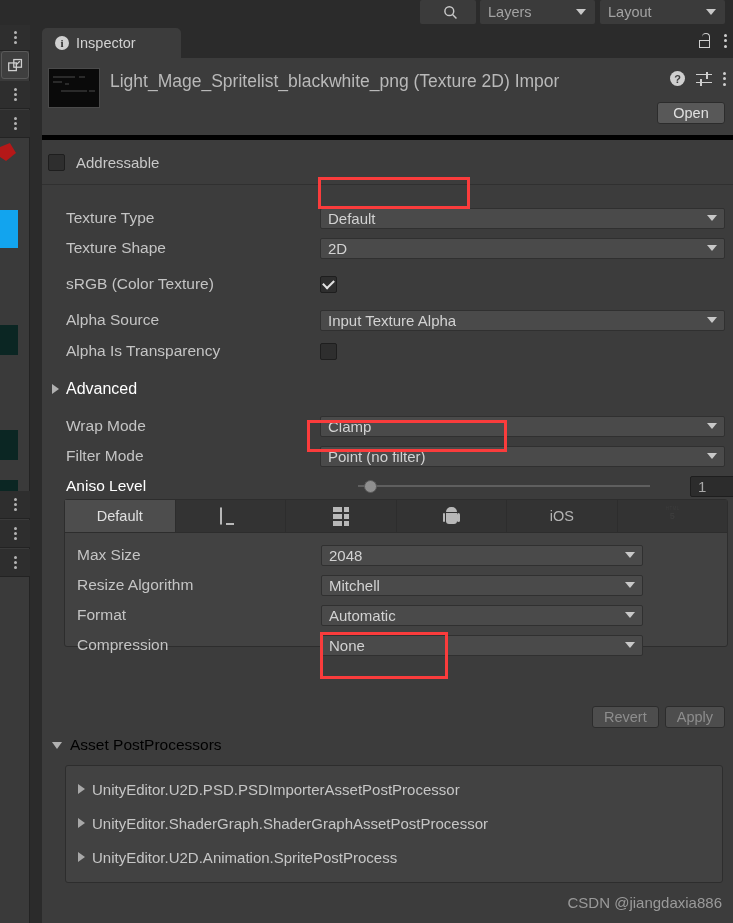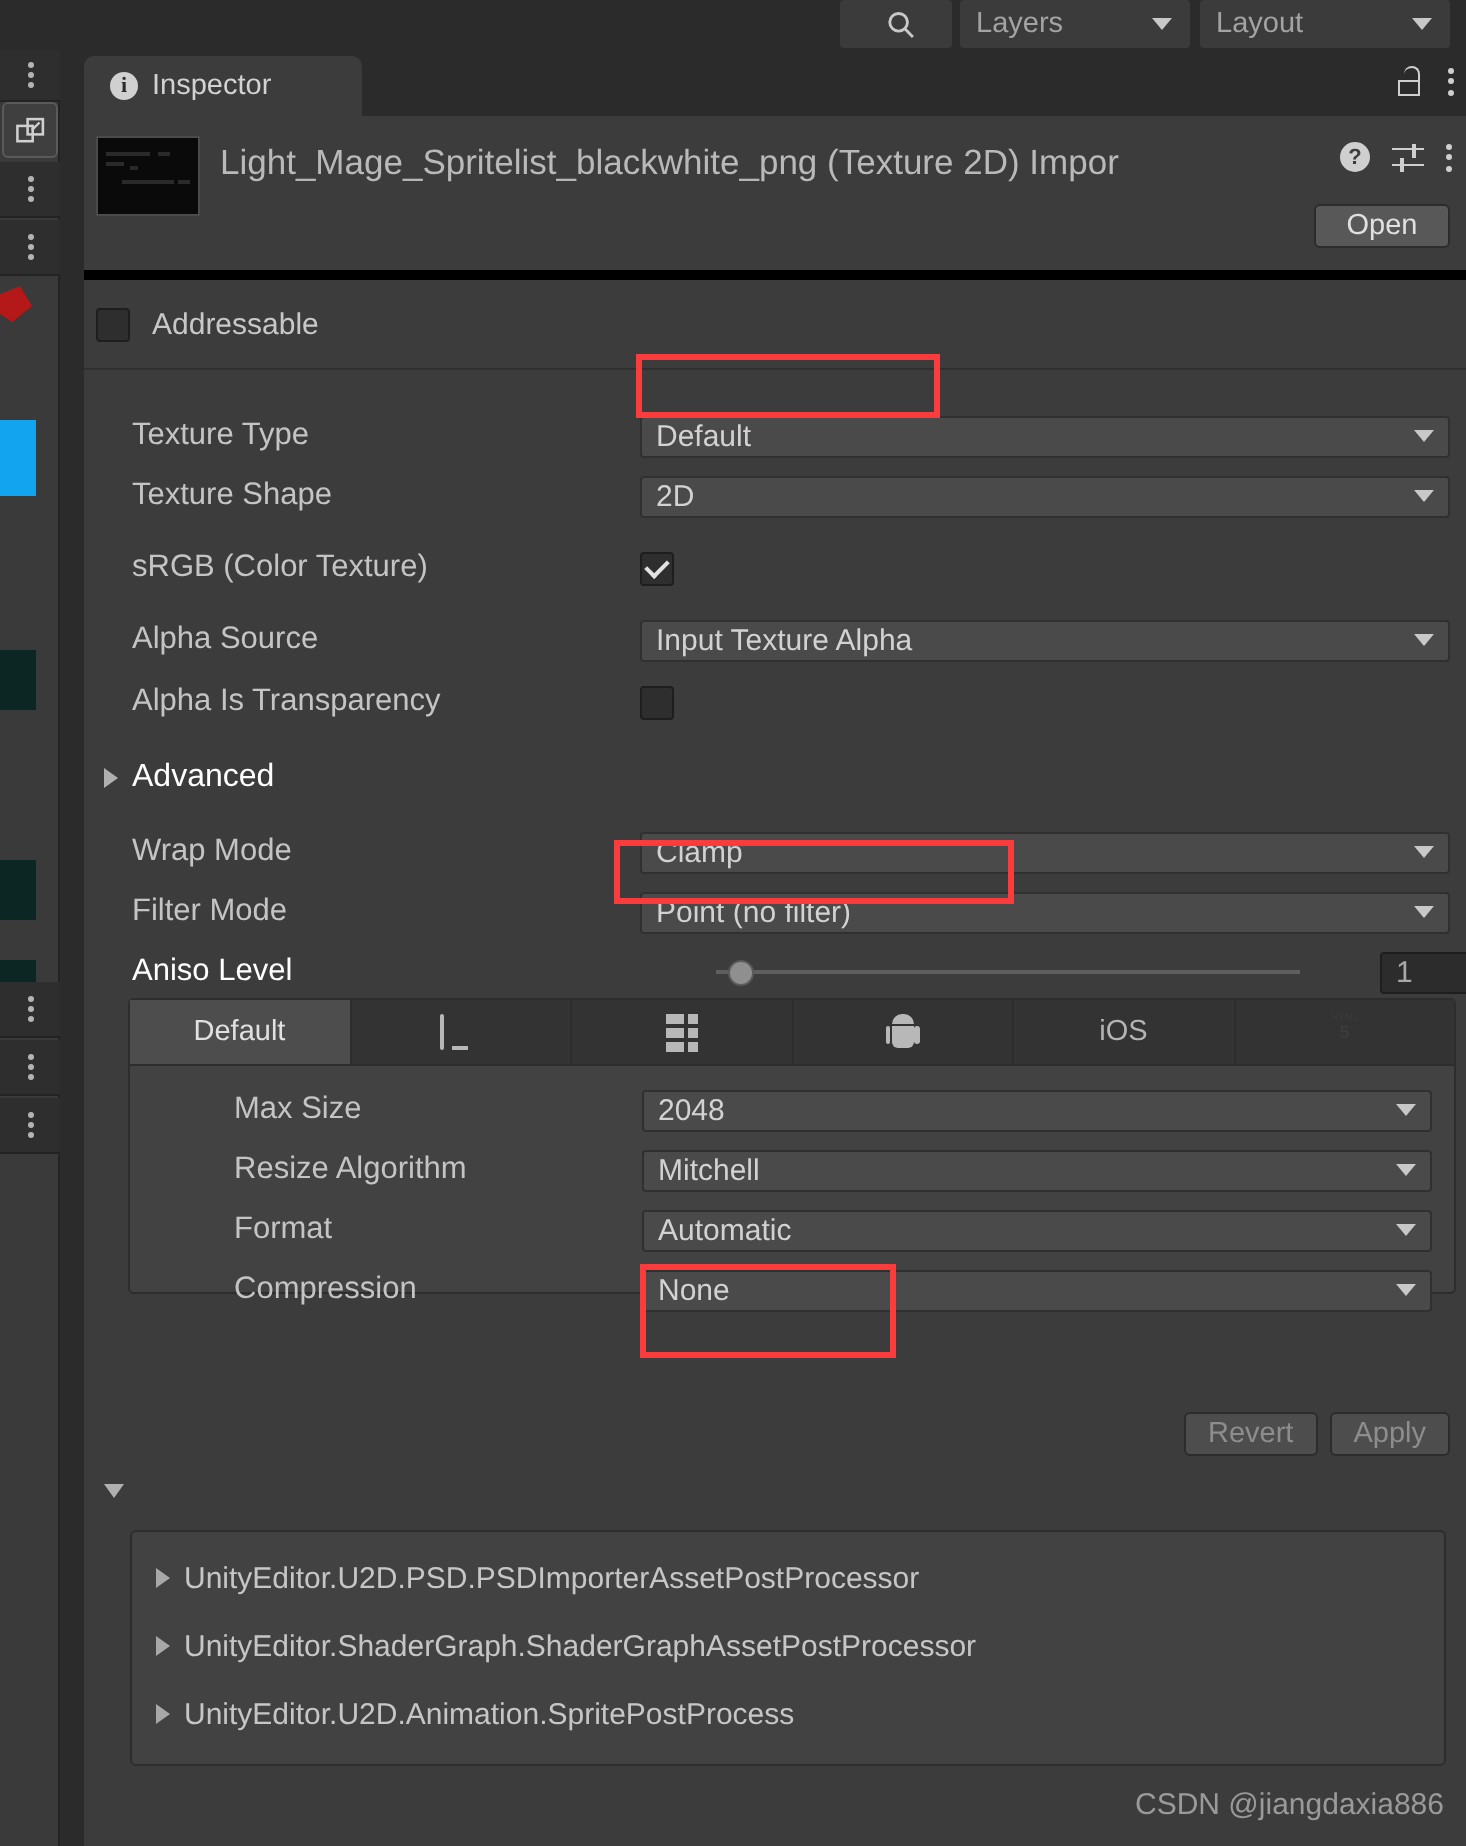--- a/index.html
+++ b/index.html
@@ -201,22 +201,22 @@
                        background: #b8b8b8; border-radius: 2px; }
   .icon-html5 { width: 15px; height: 18px; position: relative; }
   .icon-html5 .sh { width: 15px; height: 18px; background: #b8b8b8;
                     clip-path: polygon(0 0,100% 0,88% 82%,50% 100%,12% 82%); }
   .icon-html5 .num { position: absolute; left: 0; top: 4px; width: 15px; text-align: center;
                      font-size: 9px; color: #3c3c3c; font-weight: bold; }
   .icon-html5 .cap { position: absolute; left: 1px; top: -1px; width: 13px; text-align: center;
                      font-size: 4.5px; color: #3c3c3c; letter-spacing: .4px; }
 
   .platprops { padding-top: 7px; }
-  .platprops .prow .plabel { left: 12px; margin-left: 40px; }
-  .platprops .dd { left: 256px; width: 395px; }
+  .platprops .prow .plabel { left: 12px; }
+  .platprops .dd { left: 256px; width: 322px; }
 
   
   .actions { position: absolute; right: 8px; top: 648px; display: flex; gap: 6px; }
   .abtn {
     height: 22px; padding: 0 11px; background: #4d4d4d; border: 1px solid #2c2c2c;
     border-radius: 3px; color: #8d8d8d; font-size: 14.5px;
     display: flex; align-items: center; justify-content: center;
   }
 
   
@@ -515,20 +515,21 @@
   </div>
 
   <div class="actions">
     <div class="abtn">Revert</div>
     <div class="abtn">Apply</div>
   </div>
 
   <div class="postproc">
     <div class="pp-head">
       <span class="tri-down"></span>
+      <span class="lbl bold" style="font-size:15.5px">Asset PostProcessors</span>
     </div>
     <div class="pp-list">
       <div class="pp-item">
         <span class="tri-right"></span>
         <span class="lbl">UnityEditor.U2D.PSD.PSDImporterAssetPostProcessor</span>
       </div>
       <div class="pp-item">
         <span class="tri-right"></span>
         <span class="lbl">UnityEditor.ShaderGraph.ShaderGraphAssetPostProcessor</span>
       </div>

